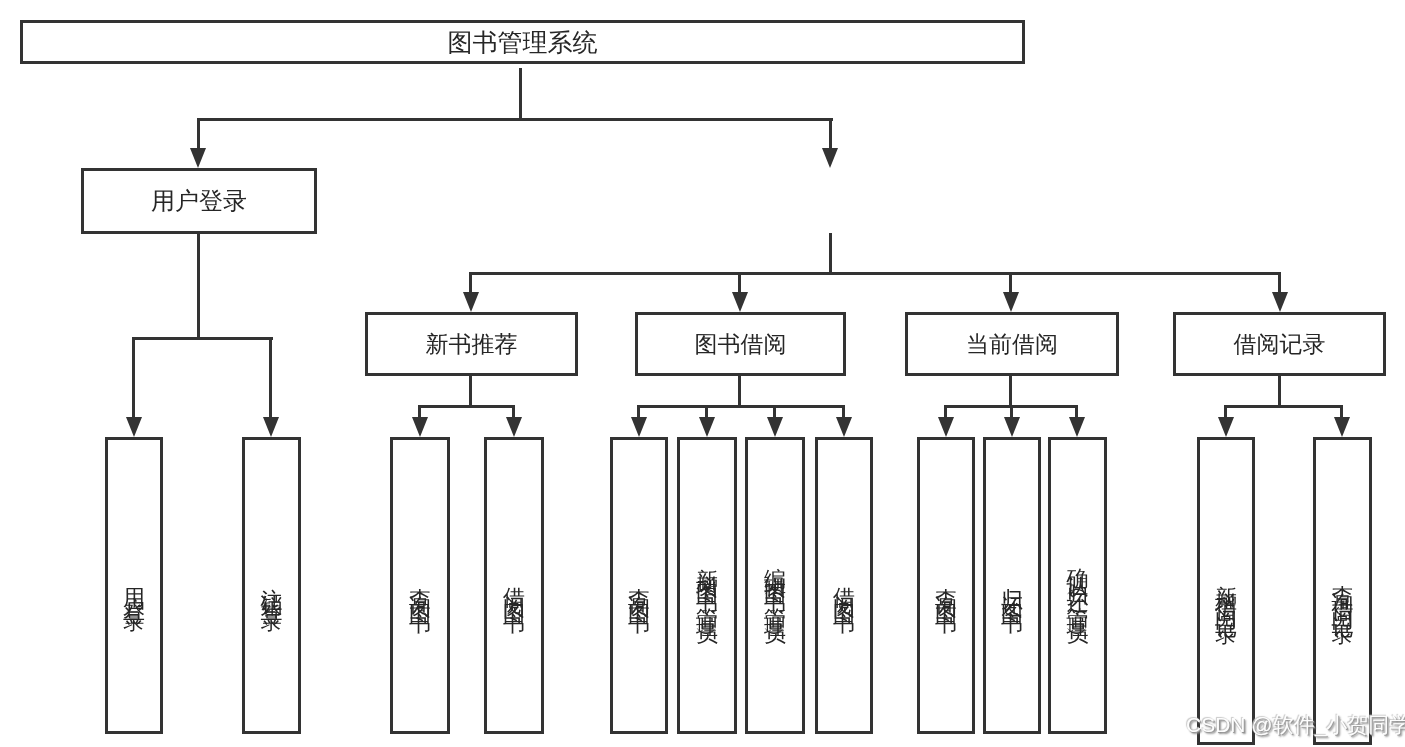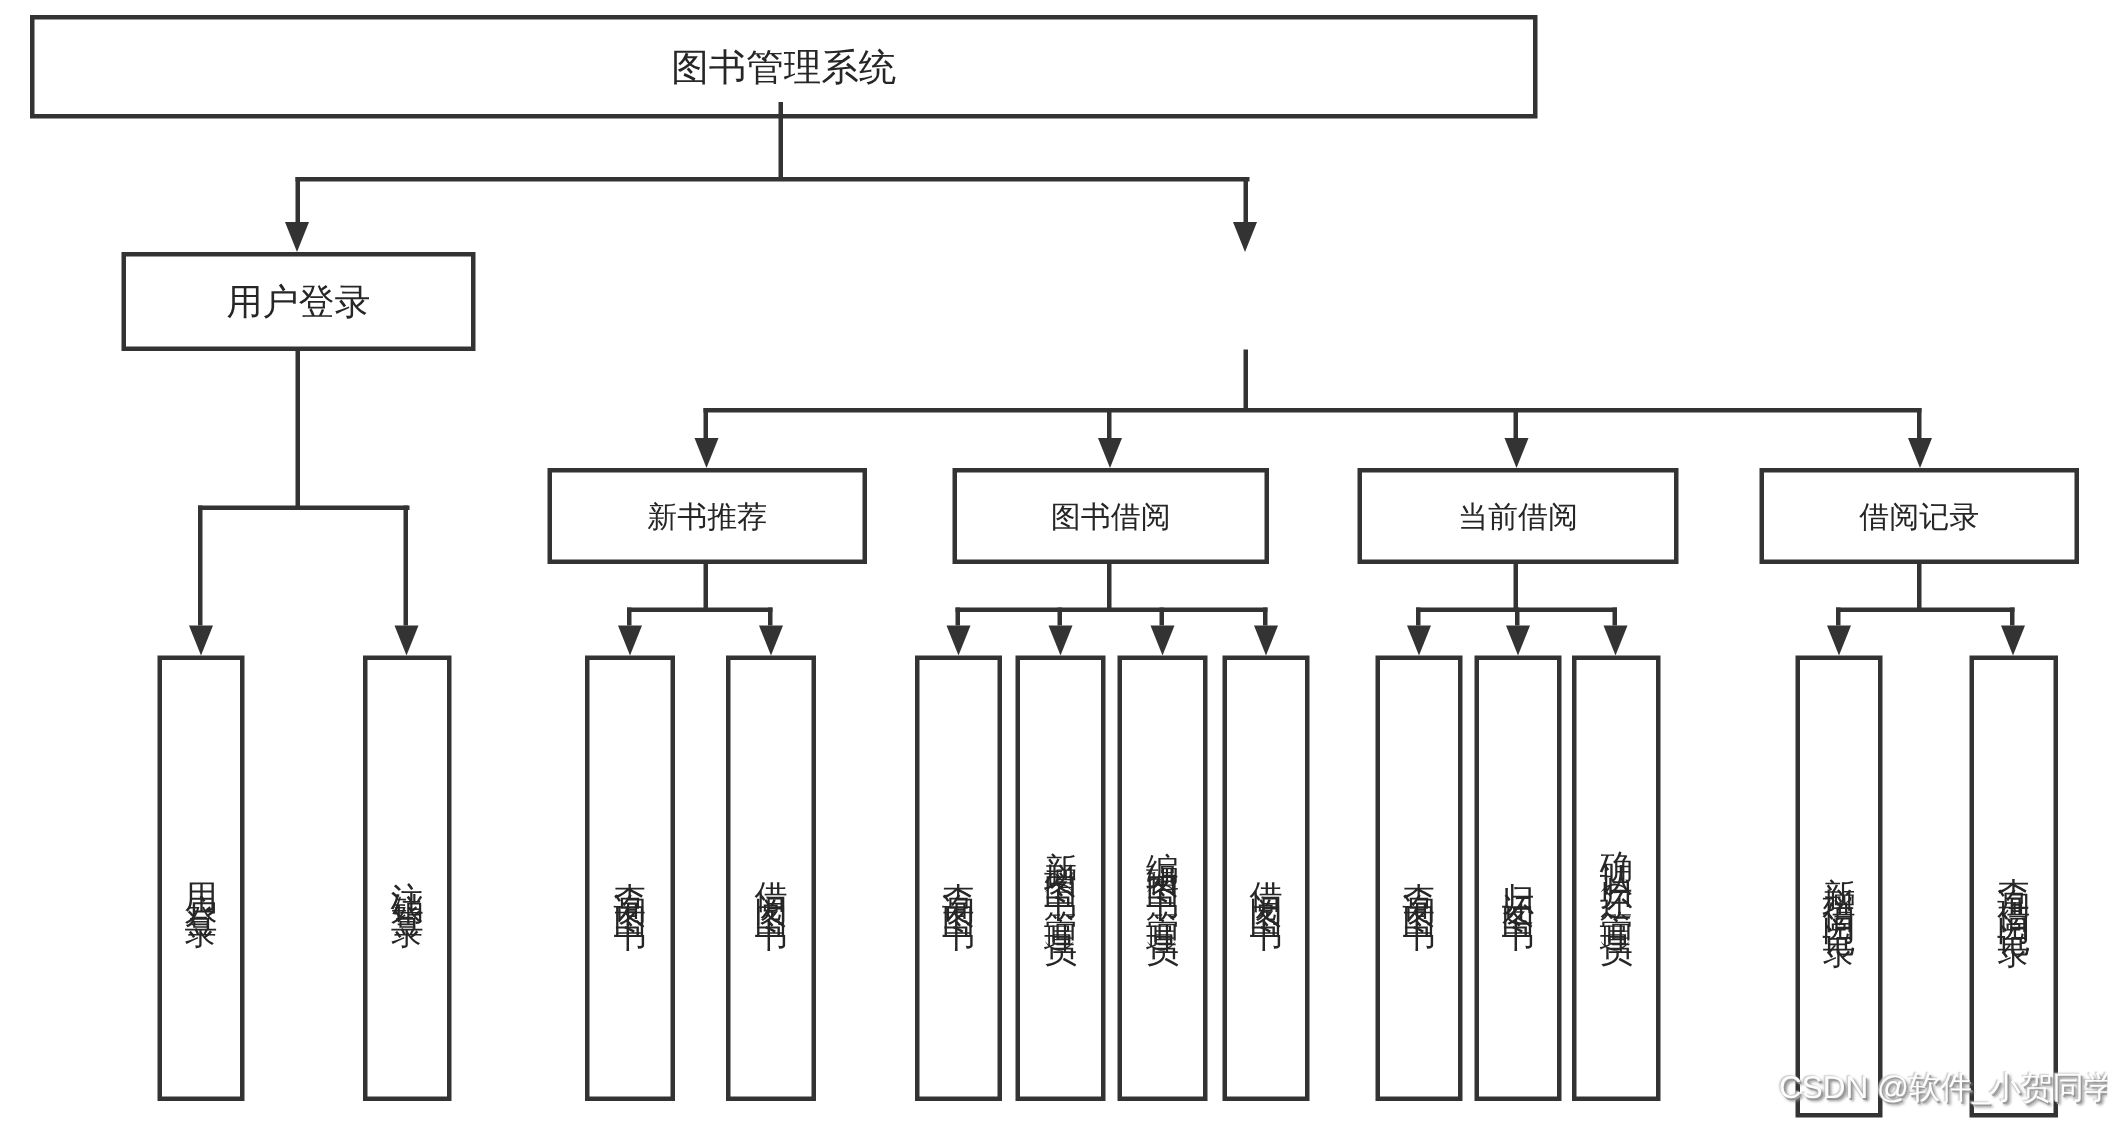--- a/index.html
+++ b/index.html
@@ -15,21 +15,21 @@
     box-sizing:border-box;
     border:3px solid #333333;
     background:#ffffff;
     display:flex;
     align-items:center;
     justify-content:center;
     color:#262626;
   }
   .lvl1{font-size:25px;}
   .lvl2{font-size:24px;}
-  .lvl3{font-size:20px;}
+  .lvl3{font-size:23px;}
   .leaf{font-size:22px;}
   .vtext{
     writing-mode:vertical-rl;
     text-orientation:mixed;
     letter-spacing:8px;
     line-height:1;
   }
   .hline,.vline{position:absolute;background:#333333;}
   .hline{height:3px;}
   .vline{width:3px;}
@@ -48,21 +48,21 @@
     text-shadow:2px 2px 2px #8c8c8c, -1px -1px 1px #c9c9c9, 1px 1px 0 #a8a8a8;
     white-space:nowrap;
     z-index:5;
   }
 </style>
 </head>
 <body>
 
 <div class="canvas">
 
-  <div class="node lvl1" style="left:20px;top:10px;width:1005px;height:69px">
+  <div class="node lvl1" style="left:20px;top:20px;width:1005px;height:44px">
     <span>图书管理系统</span>
   </div>
 
   <div class="node lvl2" style="left:81px;top:168px;width:236px;height:66px">
     <span>用户登录</span>
   </div>
 
 
   <div class="node lvl3" style="left:365px;top:312px;width:213px;height:64px">
     <span>新书推荐</span>

